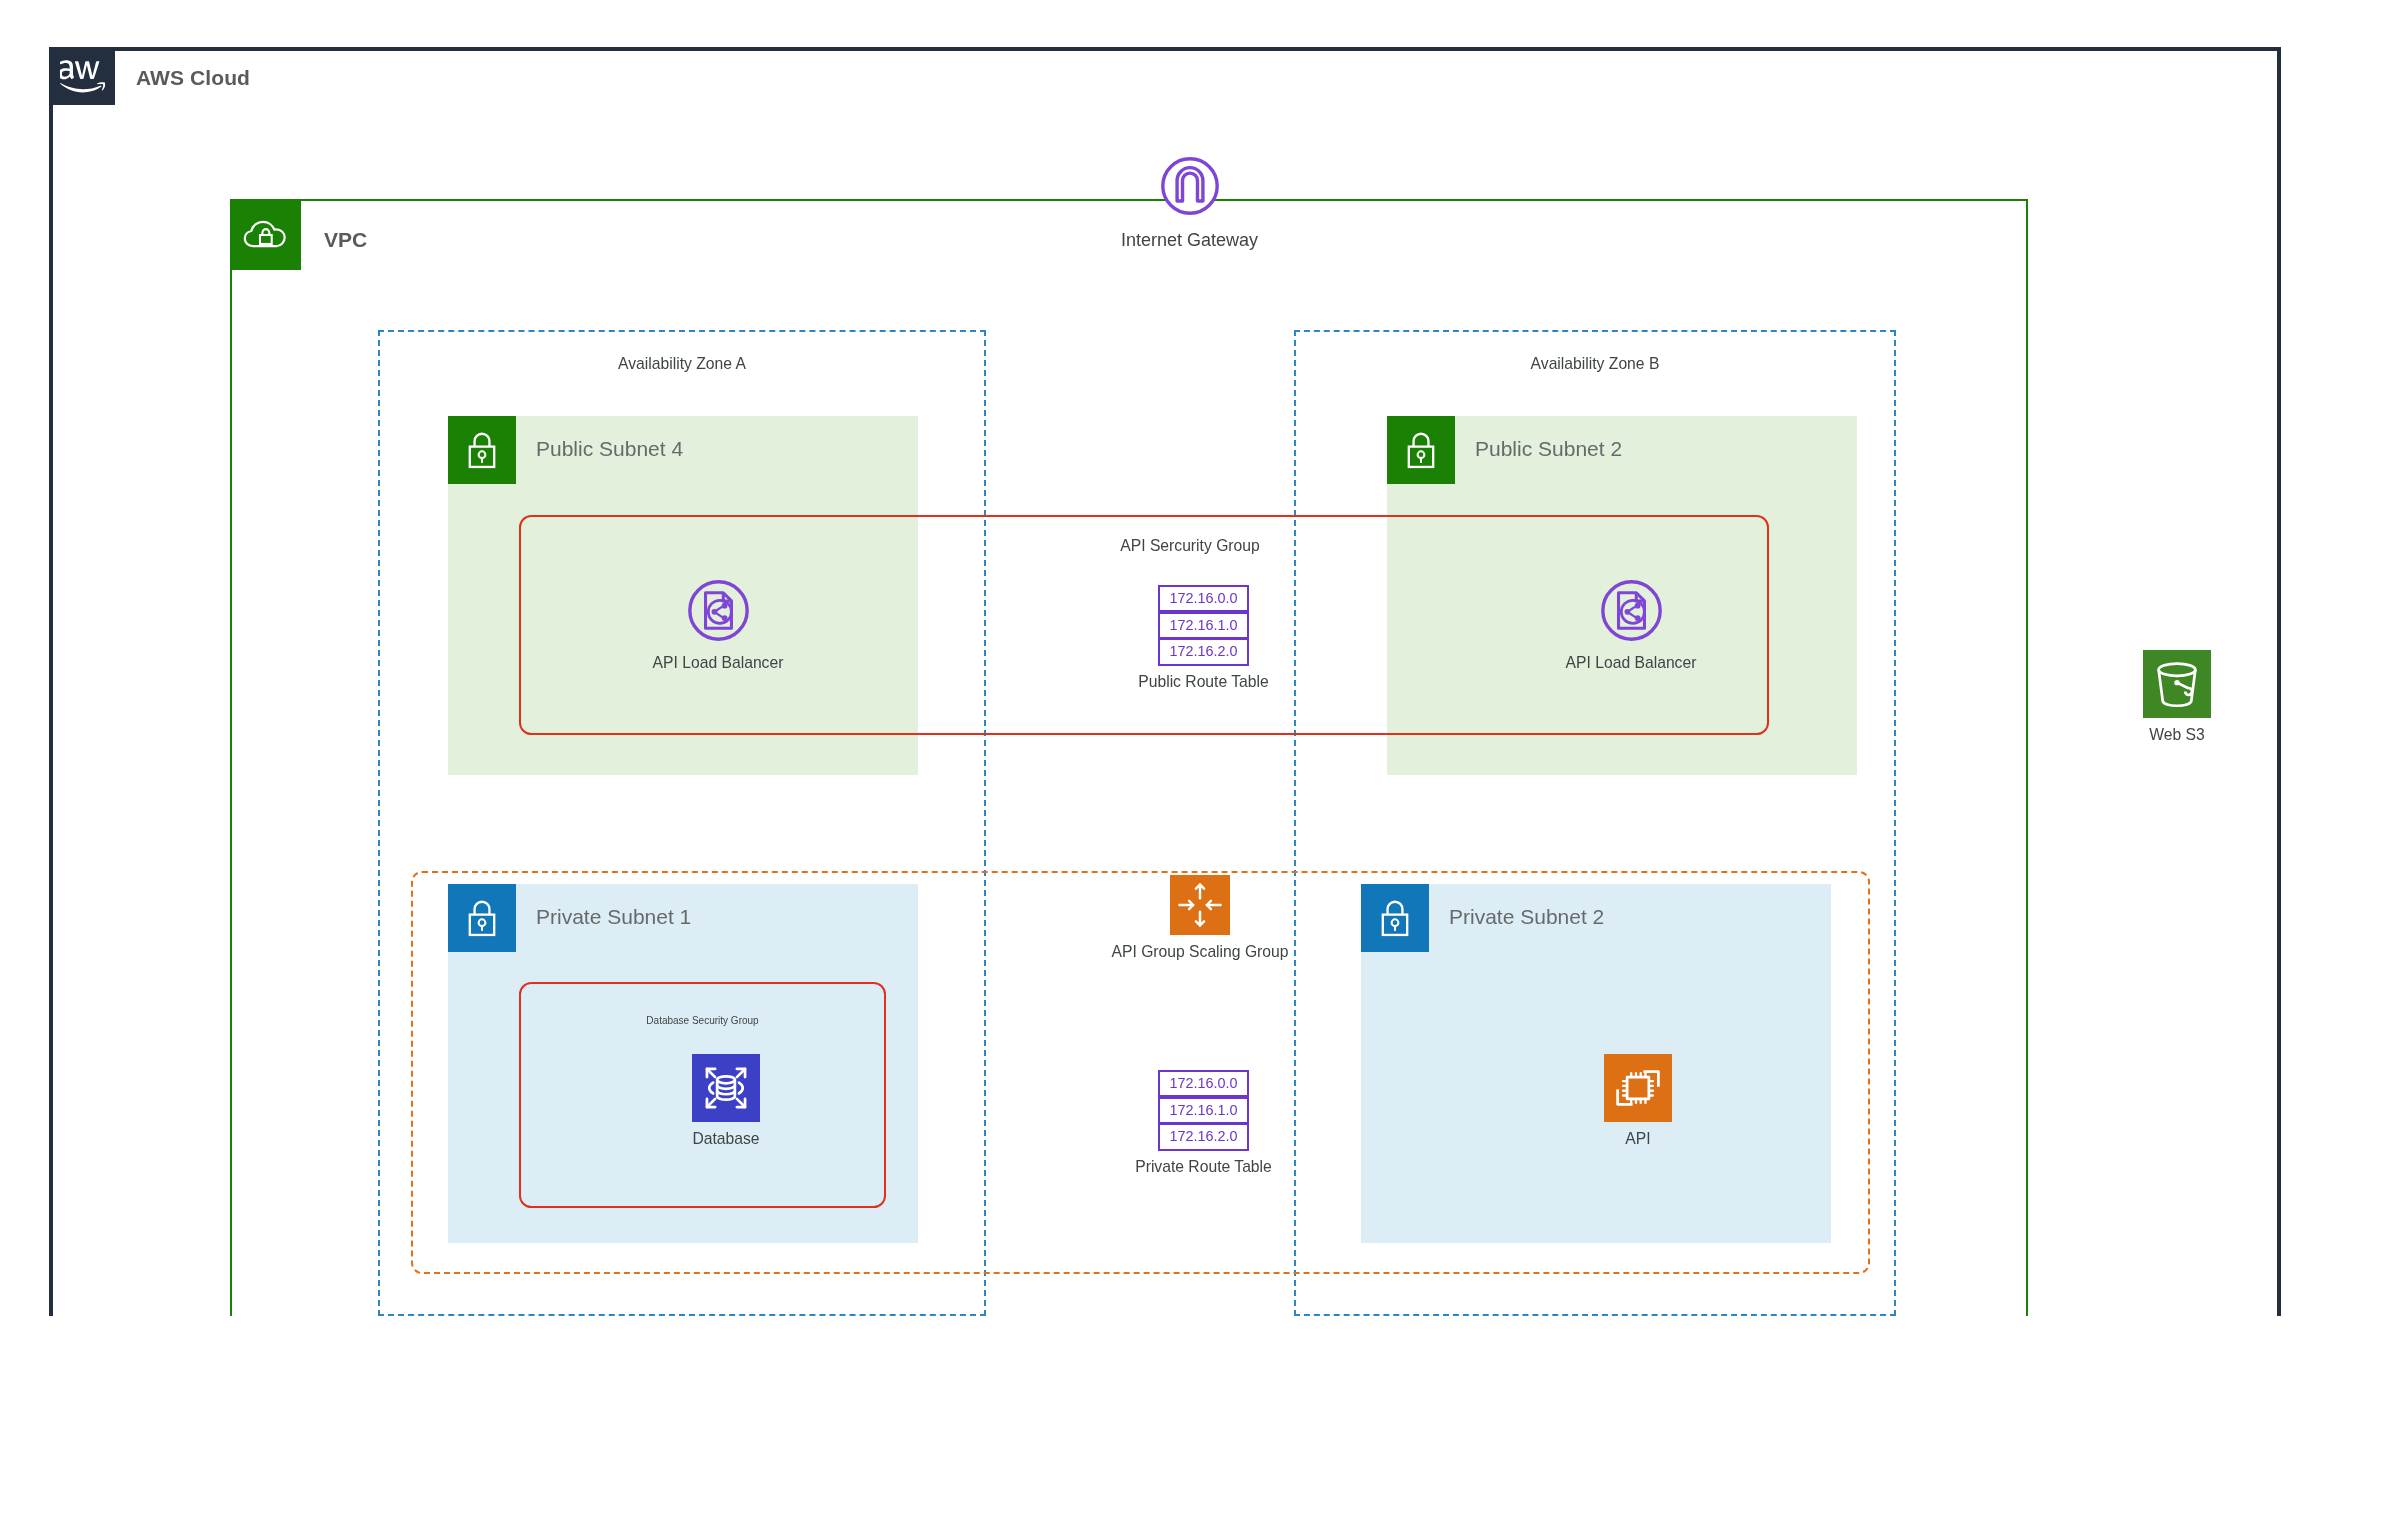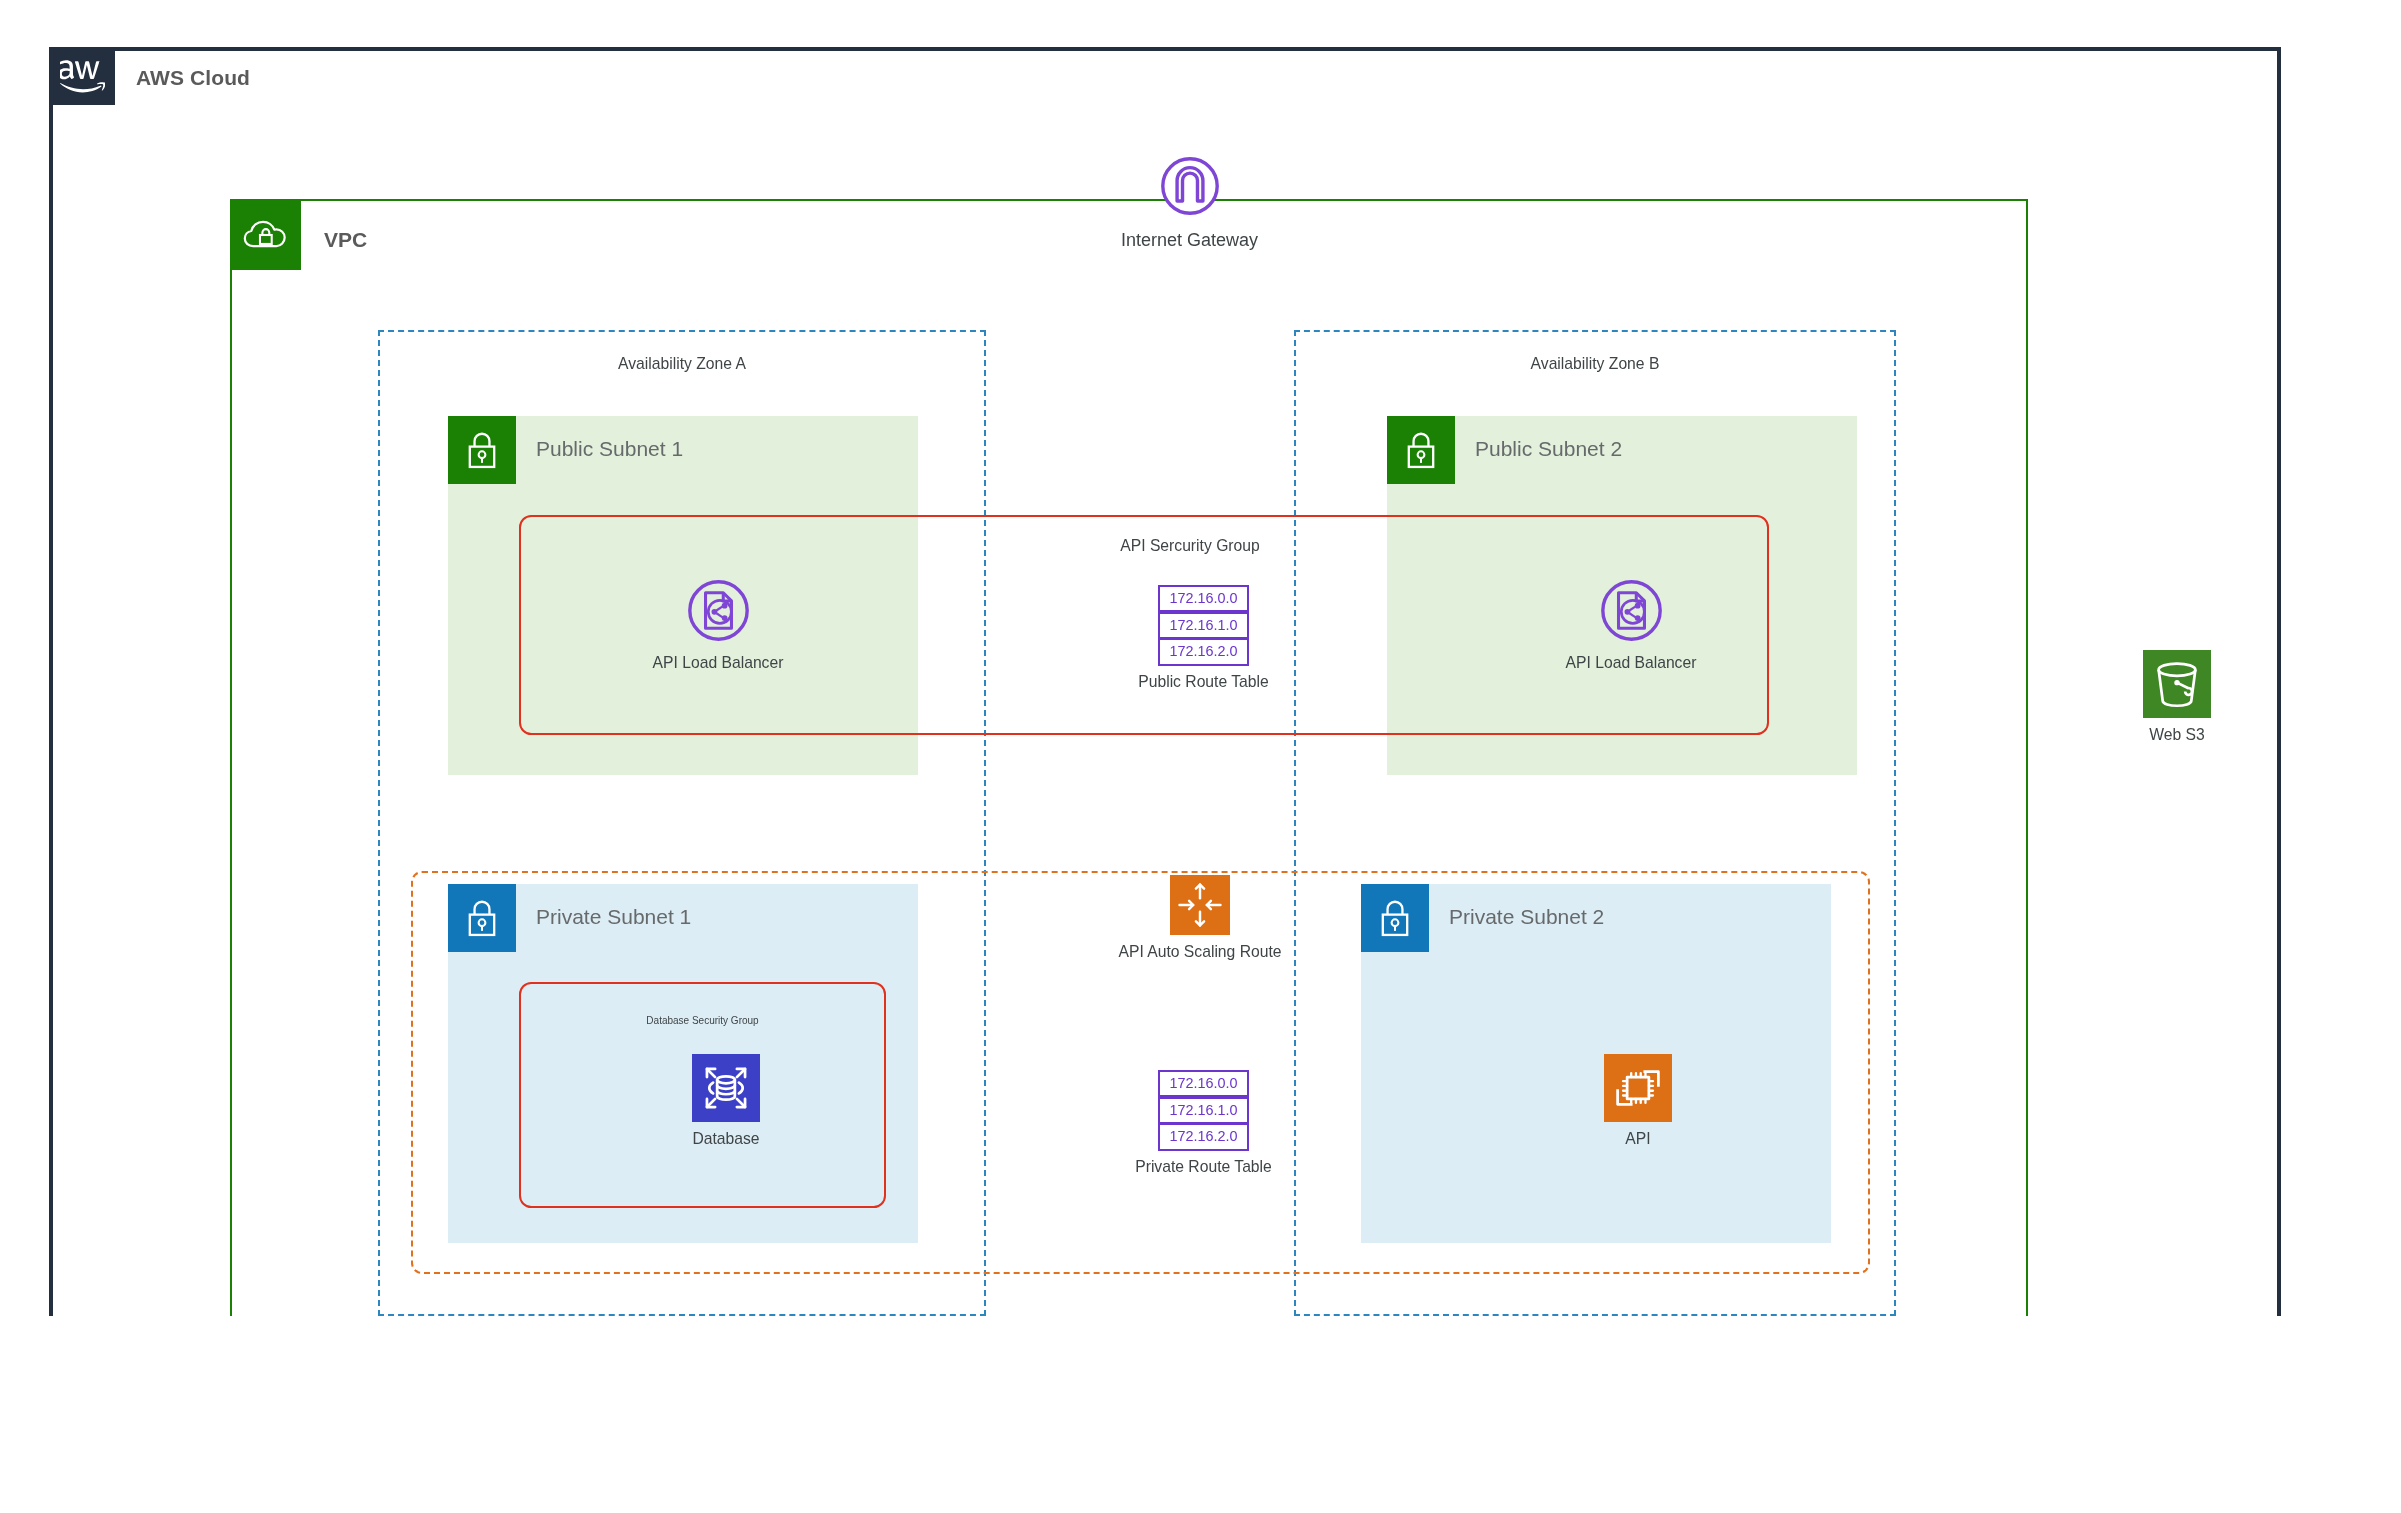--- a/index.html
+++ b/index.html
@@ -98,21 +98,21 @@
 
   <div class="abs subnet-pub" id="pub1">
     <div class="subnet-badge pub-badge">
       <svg width="42" height="42" viewBox="0 0 62 62" aria-hidden="true">
         <rect x="13" y="26" width="36" height="30" fill="none" stroke="#ffffff" stroke-width="3.4"></rect>
         <path d="M20 26v-8a11 11 0 0 1 22 0v8" fill="none" stroke="#ffffff" stroke-width="3.4"></path>
         <circle cx="31" cy="38" r="5" fill="none" stroke="#ffffff" stroke-width="3"></circle>
         <line x1="31" y1="43" x2="31" y2="50" stroke="#ffffff" stroke-width="3"></line>
       </svg>
     </div>
-    <div class="subnet-title">Public Subnet 1</div>
+    <div class="subnet-title">Public Subnet 4</div>
   </div>
 
   <div class="abs subnet-pub" id="pub2">
     <div class="subnet-badge pub-badge">
       <svg width="42" height="42" viewBox="0 0 62 62" aria-hidden="true">
         <rect x="13" y="26" width="36" height="30" fill="none" stroke="#ffffff" stroke-width="3.4"></rect>
         <path d="M20 26v-8a11 11 0 0 1 22 0v8" fill="none" stroke="#ffffff" stroke-width="3.4"></path>
         <circle cx="31" cy="38" r="5" fill="none" stroke="#ffffff" stroke-width="3"></circle>
         <line x1="31" y1="43" x2="31" y2="50" stroke="#ffffff" stroke-width="3"></line>
       </svg>
@@ -275,21 +275,21 @@
             <path d="M38 20l6-6 6 6"></path>
           <line x1="44" y1="74" x2="44" y2="54"></line>
             <path d="M38 68l6 6 6-6"></path>
           <line x1="14" y1="44" x2="34" y2="44"></line>
             <path d="M28 38l6 6-6 6"></path>
           <line x1="74" y1="44" x2="54" y2="44"></line>
             <path d="M60 38l-6 6 6 6"></path>
         </g>
       </svg>
     </div>
-    <div class="cap">API Auto Scaling Route</div>
+    <div class="cap">API Group Scaling Group</div>
   </div>
 
   <div class="node" id="s3-node">
     <div class="sq">
       <svg width="68" height="68" viewBox="0 0 100 100" aria-hidden="true">
         <rect width="100" height="100" fill="#3F8624"></rect>
         <g fill="none" stroke="#ffffff" stroke-width="4" stroke-linejoin="round">
           <ellipse cx="50" cy="29" rx="27" ry="9"></ellipse>
           <path d="M23 29l6 46c.6 4.2 9.8 7 21 7s20.4-2.8 21-7l6-46"></path>
           <path d="M50 48l16 8a5 5 0 1 1-4 5"></path>

